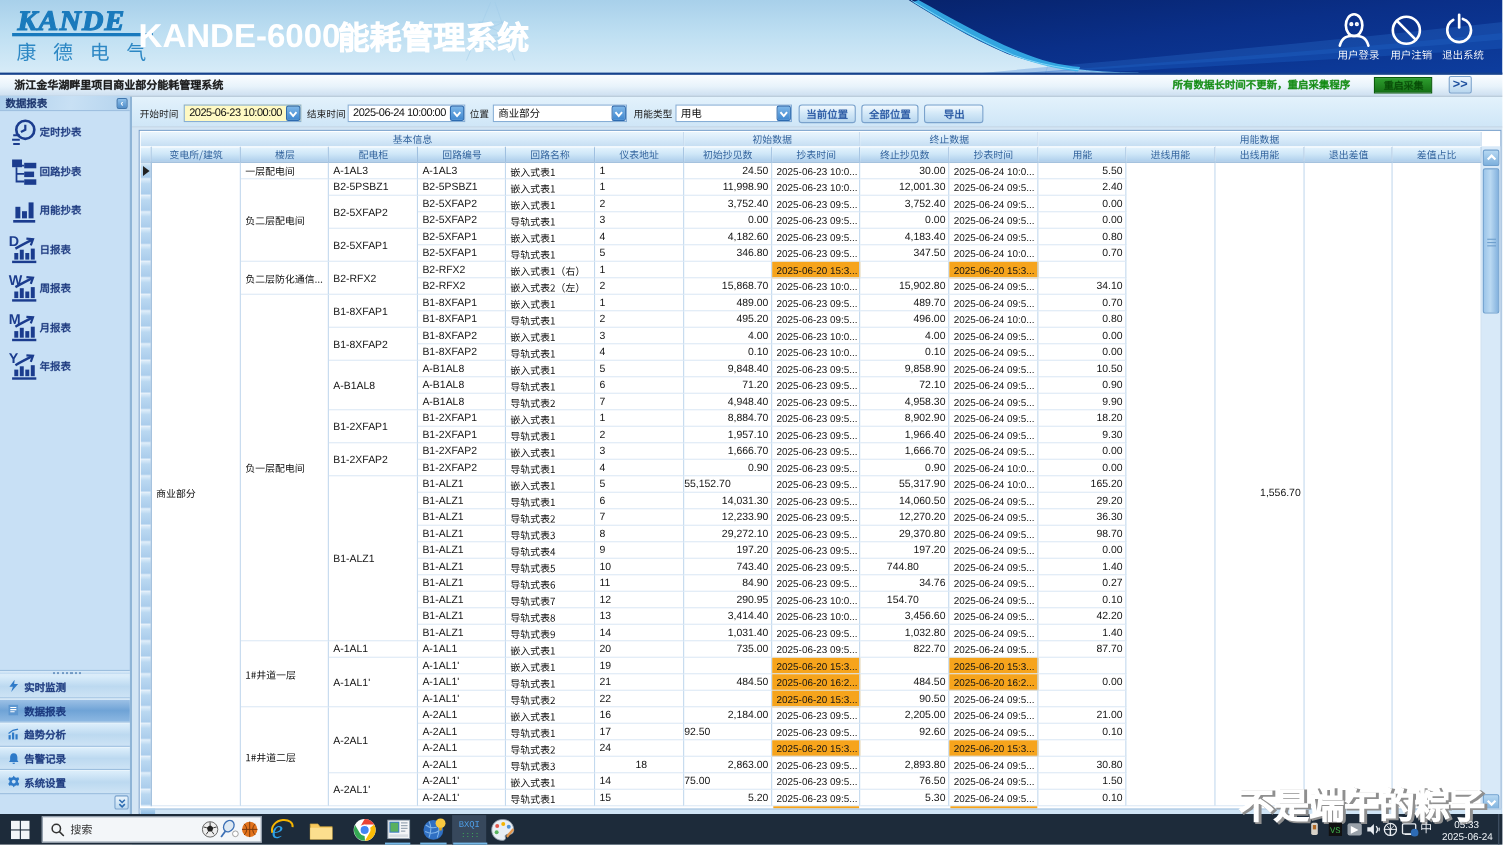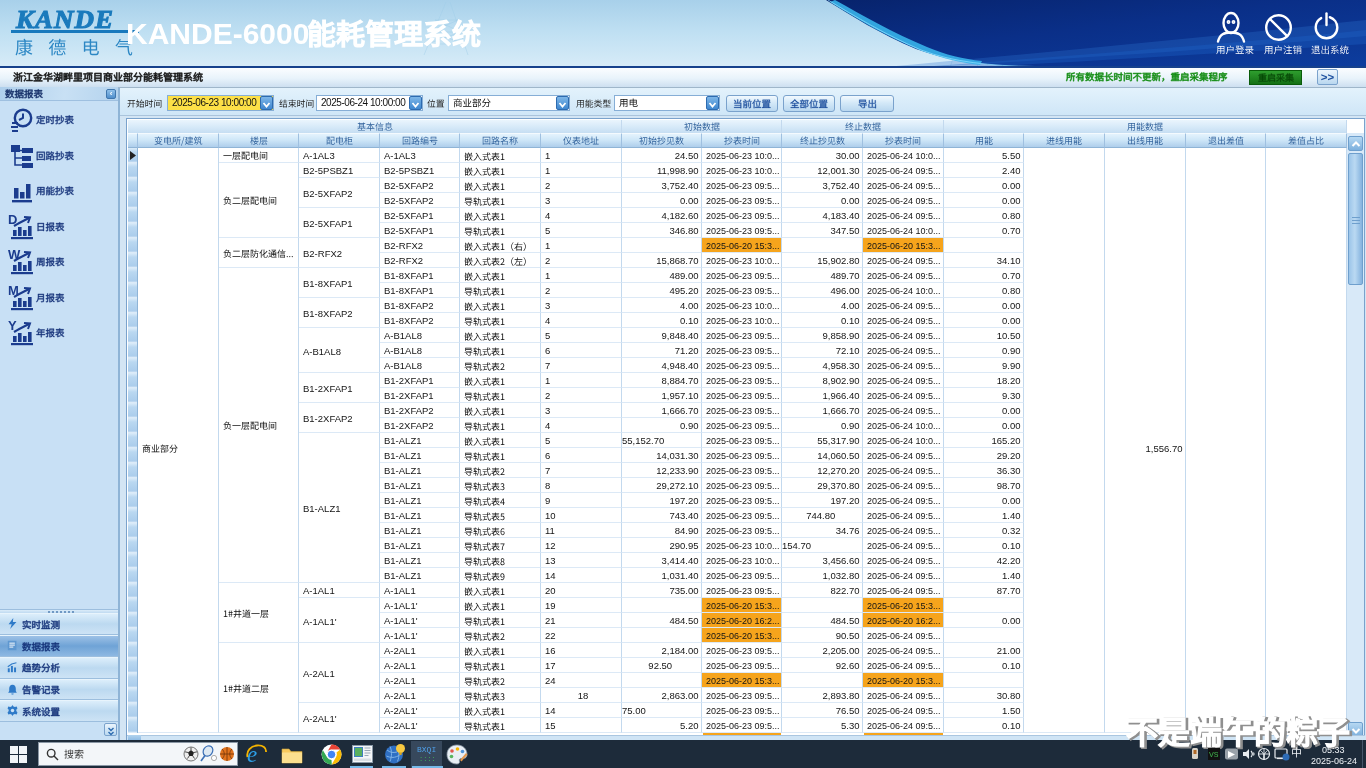--- a/index.html
+++ b/index.html
@@ -159,21 +159,21 @@
 <div class="ab" style="left:127px;top:99.5px;color:#222">
     <svg class="ct" width="35.2" height="8.8" style="display:block;margin:0px 0 0">
       <g transform="translate(0 6.86) scale(0.088 -0.088)" fill="currentColor">
         <use href="#g5f00"></use>
         <use href="#g59cb" x="100"></use>
         <use href="#g65f6" x="200"></use>
         <use href="#g95f4" x="300"></use>
       </g>
     </svg>
   </div>
-<div class="ab" style="left:167px;top:95px;width:107px;height:16px;background:#fde047;border:1px solid #86aed6;font-size:10px;letter-spacing:-0.45px;color:#111;line-height:13.5px;padding-left:4px;white-space:nowrap">2025-06-23 10:00:00</div>
+<div class="ab" style="left:167px;top:95px;width:107px;height:16px;background:#fef9c3;border:1px solid #86aed6;font-size:10px;letter-spacing:-0.45px;color:#111;line-height:13.5px;padding-left:4px;white-space:nowrap">2025-06-23 10:00:00</div>
 <div class="ab" style="left:260px;top:96px;width:13px;height:14px;background:linear-gradient(180deg,#7db6e8,#3f87cf);border:1px solid #2d6bb0;border-radius:2px"><svg width="11" height="12" viewBox="0 0 11 12">
       <path d="M2.5,4 L5.5,7.5 L8.5,4" stroke="#fff" stroke-width="1.8" fill="none"></path>
     </svg></div>
 <div class="ab" style="left:279px;top:99.5px;color:#222">
     <svg class="ct" width="35.2" height="8.8" style="display:block;margin:0px 0 0">
       <g transform="translate(0 6.86) scale(0.088 -0.088)" fill="currentColor">
         <use href="#g7ed3"></use>
         <use href="#g675f" x="100"></use>
         <use href="#g65f6" x="200"></use>
         <use href="#g95f4" x="300"></use>
@@ -1253,37 +1253,37 @@
         <use href="#g8868" x="300"></use>
         <use href="#g36" x="400"></use>
       </g>
     </svg>
   </div>
 <div class="ab" style="left:541px;top:523px;width:81px;height:15px;border-right:1px solid #c3d9ee;border-bottom:1px solid #dce9f6;padding-left:4px;text-align:left;line-height:16.5px;font-size:9.5px;color:#141414;white-space:nowrap;overflow:hidden">11</div>
 <div class="ab" style="left:622px;top:523px;width:80px;height:15px;border-right:1px solid #c3d9ee;border-bottom:1px solid #dce9f6;padding-right:2.5px;text-align:right;line-height:16.5px;font-size:9.5px;color:#141414;white-space:nowrap;overflow:hidden">84.90</div>
 <div class="ab" style="left:702px;top:523px;width:80px;height:15px;border-right:1px solid #c3d9ee;border-bottom:1px solid #dce9f6;padding-left:4px;text-align:left;line-height:16.5px;font-size:9px;color:#141414;white-space:nowrap;overflow:hidden">2025-06-23 09:5...</div>
 <div class="ab" style="left:782px;top:523px;width:81px;height:15px;border-right:1px solid #c3d9ee;border-bottom:1px solid #dce9f6;padding-right:2.5px;text-align:right;line-height:16.5px;font-size:9.5px;color:#141414;white-space:nowrap;overflow:hidden">34.76</div>
 <div class="ab" style="left:863px;top:523px;width:81px;height:15px;border-right:1px solid #c3d9ee;border-bottom:1px solid #dce9f6;padding-left:4px;text-align:left;line-height:16.5px;font-size:9px;color:#141414;white-space:nowrap;overflow:hidden">2025-06-24 09:5...</div>
-<div class="ab" style="left:944px;top:523px;width:80px;height:15px;border-right:1px solid #c3d9ee;border-bottom:1px solid #dce9f6;padding-right:2.5px;text-align:right;line-height:16.5px;font-size:9.5px;color:#141414;white-space:nowrap;overflow:hidden">0.32</div>
+<div class="ab" style="left:944px;top:523px;width:80px;height:15px;border-right:1px solid #c3d9ee;border-bottom:1px solid #dce9f6;padding-right:2.5px;text-align:right;line-height:16.5px;font-size:9.5px;color:#141414;white-space:nowrap;overflow:hidden">0.27</div>
 <div class="ab" style="left:380px;top:538px;width:80px;height:15px;border-right:1px solid #c3d9ee;border-bottom:1px solid #dce9f6;padding-left:4px;text-align:left;line-height:16.5px;font-size:9.5px;color:#141414;white-space:nowrap;overflow:hidden">B1-ALZ1</div>
 <div class="ab" style="left:460px;top:538px;width:81px;height:15px;border-right:1px solid #c3d9ee;border-bottom:1px solid #dce9f6;padding-left:4px;text-align:left;line-height:16.5px;font-size:9.5px;color:#141414;white-space:nowrap;overflow:hidden">
     <svg class="ct" width="41.0" height="9" style="display:block;margin:4.7px 0 0">
       <g transform="translate(0 7.02) scale(0.09 -0.09)" fill="currentColor">
         <use href="#g5bfc"></use>
         <use href="#g8f68" x="100"></use>
         <use href="#g5f0f" x="200"></use>
         <use href="#g8868" x="300"></use>
         <use href="#g37" x="400"></use>
       </g>
     </svg>
   </div>
 <div class="ab" style="left:541px;top:538px;width:81px;height:15px;border-right:1px solid #c3d9ee;border-bottom:1px solid #dce9f6;padding-left:4px;text-align:left;line-height:16.5px;font-size:9.5px;color:#141414;white-space:nowrap;overflow:hidden">12</div>
 <div class="ab" style="left:622px;top:538px;width:80px;height:15px;border-right:1px solid #c3d9ee;border-bottom:1px solid #dce9f6;padding-right:2.5px;text-align:right;line-height:16.5px;font-size:9.5px;color:#141414;white-space:nowrap;overflow:hidden">290.95</div>
 <div class="ab" style="left:702px;top:538px;width:80px;height:15px;border-right:1px solid #c3d9ee;border-bottom:1px solid #dce9f6;padding-left:4px;text-align:left;line-height:16.5px;font-size:9px;color:#141414;white-space:nowrap;overflow:hidden">2025-06-23 10:0...</div>
-<div class="ab" style="left:782px;top:538px;width:81px;height:15px;border-right:1px solid #c3d9ee;border-bottom:1px solid #dce9f6;padding-right:2.5px;text-align:left;line-height:16.5px;font-size:9.5px;color:#141414;white-space:nowrap;overflow:hidden">154.70</div>
+<div class="ab" style="left:782px;top:538px;width:81px;height:15px;border-right:1px solid #c3d9ee;border-bottom:1px solid #dce9f6;padding-right:2.5px;text-align:center;line-height:16.5px;font-size:9.5px;color:#141414;white-space:nowrap;overflow:hidden">154.70</div>
 <div class="ab" style="left:863px;top:538px;width:81px;height:15px;border-right:1px solid #c3d9ee;border-bottom:1px solid #dce9f6;padding-left:4px;text-align:left;line-height:16.5px;font-size:9px;color:#141414;white-space:nowrap;overflow:hidden">2025-06-24 09:5...</div>
 <div class="ab" style="left:944px;top:538px;width:80px;height:15px;border-right:1px solid #c3d9ee;border-bottom:1px solid #dce9f6;padding-right:2.5px;text-align:right;line-height:16.5px;font-size:9.5px;color:#141414;white-space:nowrap;overflow:hidden">0.10</div>
 <div class="ab" style="left:380px;top:553px;width:80px;height:15px;border-right:1px solid #c3d9ee;border-bottom:1px solid #dce9f6;padding-left:4px;text-align:left;line-height:16.5px;font-size:9.5px;color:#141414;white-space:nowrap;overflow:hidden">B1-ALZ1</div>
 <div class="ab" style="left:460px;top:553px;width:81px;height:15px;border-right:1px solid #c3d9ee;border-bottom:1px solid #dce9f6;padding-left:4px;text-align:left;line-height:16.5px;font-size:9.5px;color:#141414;white-space:nowrap;overflow:hidden">
     <svg class="ct" width="41.0" height="9" style="display:block;margin:4.7px 0 0">
       <g transform="translate(0 7.02) scale(0.09 -0.09)" fill="currentColor">
         <use href="#g5bfc"></use>
         <use href="#g8f68" x="100"></use>
         <use href="#g5f0f" x="200"></use>
         <use href="#g8868" x="300"></use>
@@ -1411,21 +1411,21 @@
       <g transform="translate(0 7.02) scale(0.09 -0.09)" fill="currentColor">
         <use href="#g5bfc"></use>
         <use href="#g8f68" x="100"></use>
         <use href="#g5f0f" x="200"></use>
         <use href="#g8868" x="300"></use>
         <use href="#g31" x="400"></use>
       </g>
     </svg>
   </div>
 <div class="ab" style="left:541px;top:658px;width:81px;height:15px;border-right:1px solid #c3d9ee;border-bottom:1px solid #dce9f6;padding-left:4px;text-align:left;line-height:16.5px;font-size:9.5px;color:#141414;white-space:nowrap;overflow:hidden">17</div>
-<div class="ab" style="left:622px;top:658px;width:80px;height:15px;border-right:1px solid #c3d9ee;border-bottom:1px solid #dce9f6;padding-right:2.5px;text-align:center;line-height:16.5px;font-size:9.5px;color:#141414;white-space:nowrap;overflow:hidden">92.50</div>
+<div class="ab" style="left:622px;top:658px;width:80px;height:15px;border-right:1px solid #c3d9ee;border-bottom:1px solid #dce9f6;padding-right:2.5px;text-align:left;line-height:16.5px;font-size:9.5px;color:#141414;white-space:nowrap;overflow:hidden">92.50</div>
 <div class="ab" style="left:702px;top:658px;width:80px;height:15px;border-right:1px solid #c3d9ee;border-bottom:1px solid #dce9f6;padding-left:4px;text-align:left;line-height:16.5px;font-size:9px;color:#141414;white-space:nowrap;overflow:hidden">2025-06-23 09:5...</div>
 <div class="ab" style="left:782px;top:658px;width:81px;height:15px;border-right:1px solid #c3d9ee;border-bottom:1px solid #dce9f6;padding-right:2.5px;text-align:right;line-height:16.5px;font-size:9.5px;color:#141414;white-space:nowrap;overflow:hidden">92.60</div>
 <div class="ab" style="left:863px;top:658px;width:81px;height:15px;border-right:1px solid #c3d9ee;border-bottom:1px solid #dce9f6;padding-left:4px;text-align:left;line-height:16.5px;font-size:9px;color:#141414;white-space:nowrap;overflow:hidden">2025-06-24 09:5...</div>
 <div class="ab" style="left:944px;top:658px;width:80px;height:15px;border-right:1px solid #c3d9ee;border-bottom:1px solid #dce9f6;padding-right:2.5px;text-align:right;line-height:16.5px;font-size:9.5px;color:#141414;white-space:nowrap;overflow:hidden">0.10</div>
 <div class="ab" style="left:380px;top:673px;width:80px;height:15px;border-right:1px solid #c3d9ee;border-bottom:1px solid #dce9f6;padding-left:4px;text-align:left;line-height:16.5px;font-size:9.5px;color:#141414;white-space:nowrap;overflow:hidden">A-2AL1</div>
 <div class="ab" style="left:460px;top:673px;width:81px;height:15px;border-right:1px solid #c3d9ee;border-bottom:1px solid #dce9f6;padding-left:4px;text-align:left;line-height:16.5px;font-size:9.5px;color:#141414;white-space:nowrap;overflow:hidden">
     <svg class="ct" width="41.0" height="9" style="display:block;margin:4.7px 0 0">
       <g transform="translate(0 7.02) scale(0.09 -0.09)" fill="currentColor">
         <use href="#g5bfc"></use>
         <use href="#g8f68" x="100"></use>

